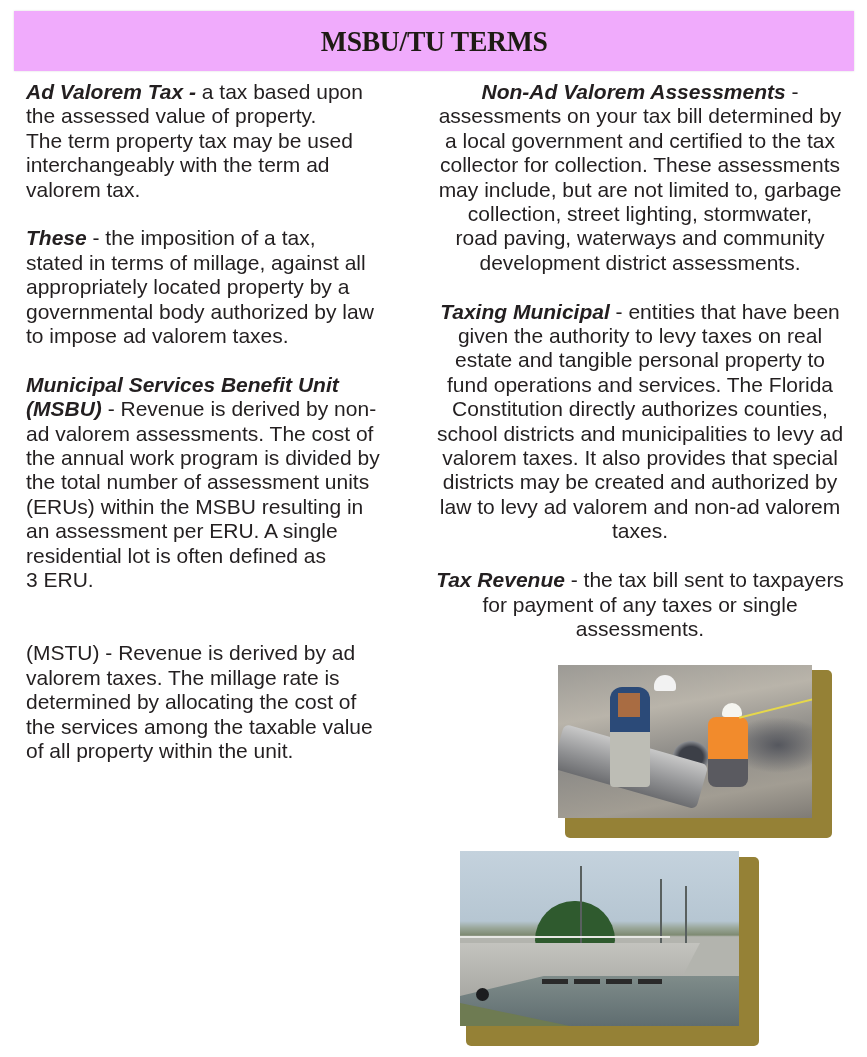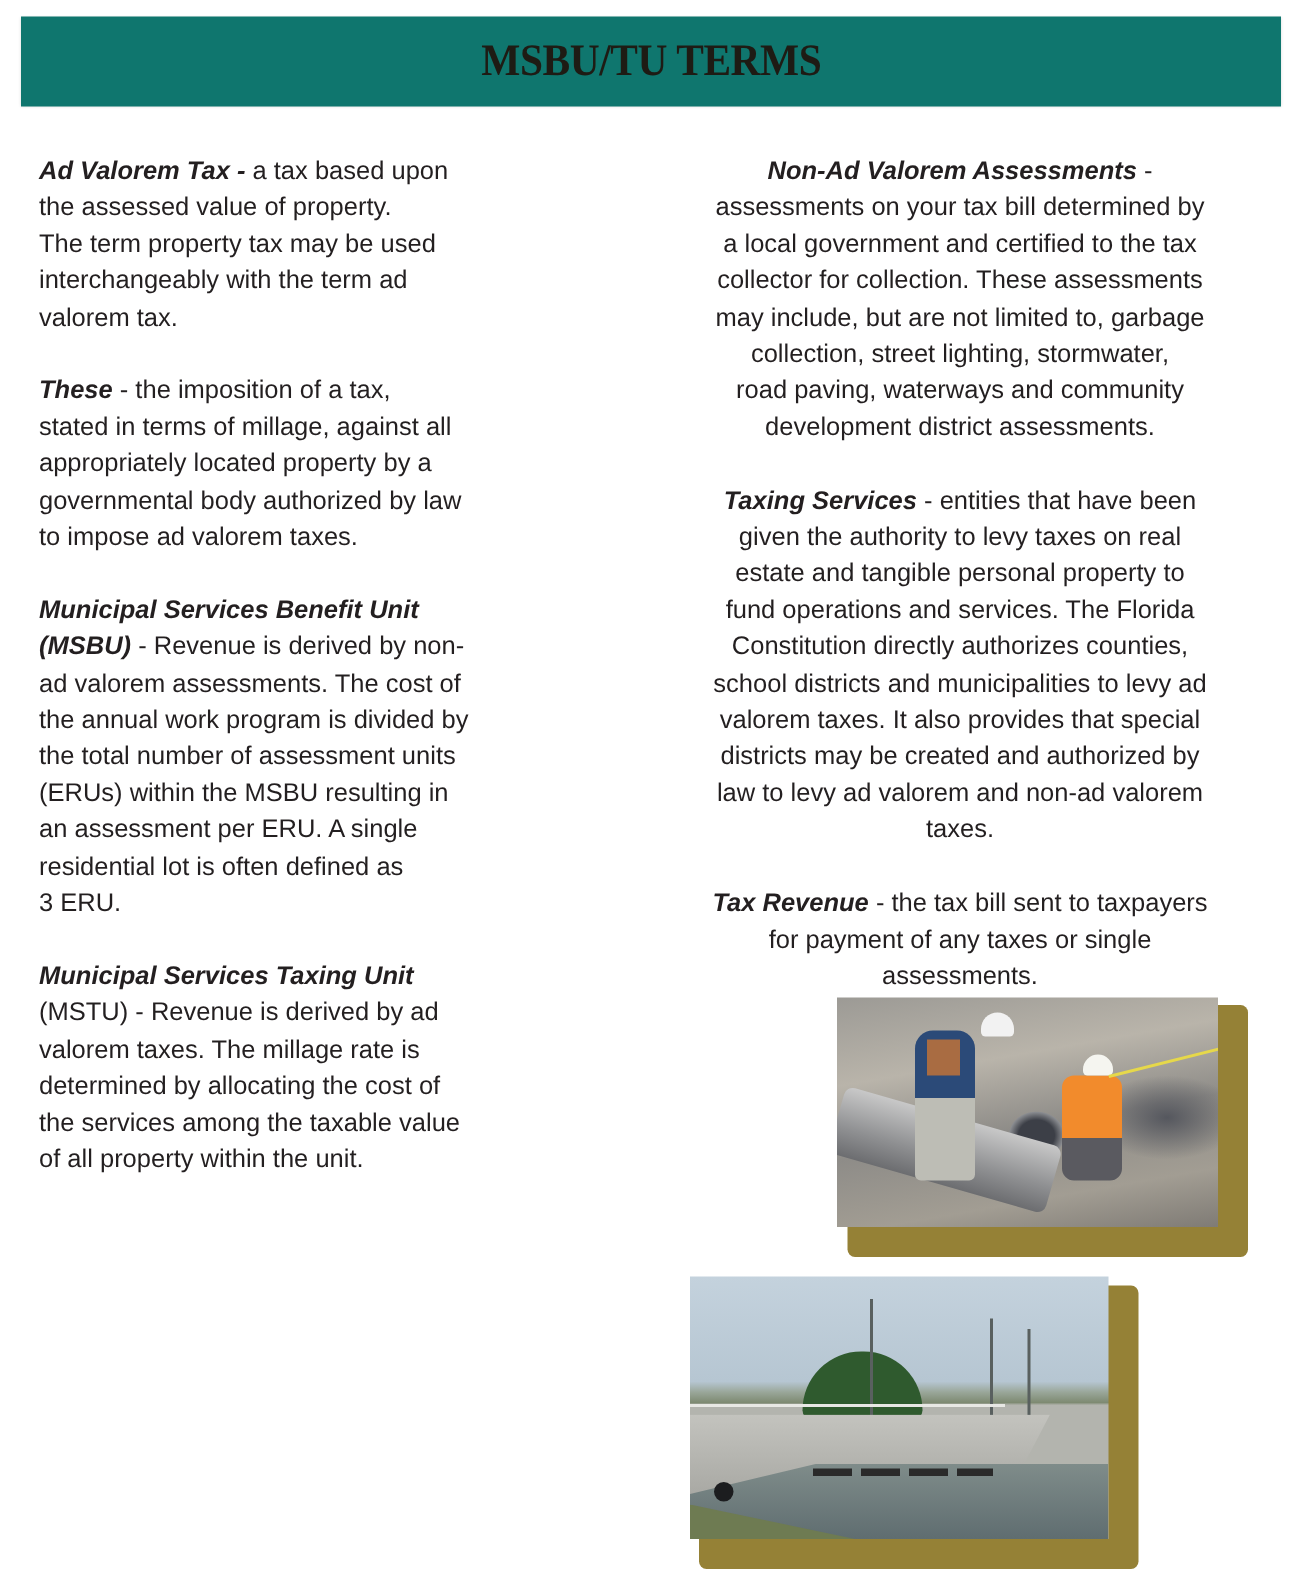--- a/index.html
+++ b/index.html
@@ -1,23 +1,23 @@
 <!DOCTYPE html>
 <html><head>
 <meta charset="utf-8">
 <style>
   html, body { margin: 0; padding: 0; background: #ffffff; }
   body { width: 867px; height: 1057px; position: relative; overflow: hidden;
          font-family: "Liberation Sans", sans-serif; color: #231f20; }
   .banner { position: absolute; left: 14px; top: 11px; width: 840px; height: 60px;
-            background: #0f766e; box-shadow: 0 0 2px rgba(0,0,0,0.15);
+            background: #f0abfc; box-shadow: 0 0 2px rgba(0,0,0,0.15);
             display: flex; align-items: center; justify-content: center; }
   .banner h1 { margin: 0; font-family: "Liberation Serif", serif; font-weight: bold;
                font-size: 30px; color: #1e1b14; letter-spacing: -0.3px; transform: scaleX(0.92); }
-  .col { position: absolute; top: 102px; font-size: 17px; line-height: 24.4px; }
+  .col { position: absolute; top: 80px; font-size: 21px; line-height: 24.4px; }
   .col.left { left: 26px; width: 380px; }
   .col.right { left: 430px; width: 420px; text-align: center; }
   .term { margin: 0 0 24.4px 0; white-space: pre-line; }
   .term b { font-weight: bold; font-style: italic; }
   .shadow { position: absolute; background: #958136; border-radius: 5px; }
   .photo { position: absolute; overflow: hidden; }
   
   .p1 { left: 558px; top: 665px; width: 254px; height: 153px;
         background:
           radial-gradient(ellipse 30px 26px at 133px 92px, #3c3f47 40%, #8a8c90 60%, transparent 62%),
@@ -70,38 +70,38 @@
 to impose ad valorem taxes.</span></p>
   <p class="term"><b>Municipal Services Benefit Unit
 (MSBU)</b><span> - Revenue is derived by non-
 ad valorem assessments.  The cost of
 the annual work program is divided by
 the total number of assessment units
 (ERUs) within the MSBU resulting in
 an assessment per ERU.  A single
 residential lot is often defined as
 3 ERU.</span></p>
-  <p class="term"><b>Municipal Services Taxing Unit</b><span>
+  <p class="term"><span>
 (MSTU) - Revenue is derived by ad
 valorem taxes.  The millage rate is
 determined by allocating the cost of
 the services among the taxable value
 of all property within the unit.</span></p>
 </div>
 
 <div class="col right">
   <p class="term"><b>Non-Ad Valorem Assessments</b><span> -
 assessments on your tax bill determined by
 a local government and certified to the tax
 collector for collection.  These assessments
 may include, but are not limited to, garbage
 collection, street lighting, stormwater,
 road paving, waterways and community
 development district assessments.</span></p>
-  <p class="term"><b>Taxing Services</b><span> - entities that have been
+  <p class="term"><b>Taxing Municipal</b><span> - entities that have been
 given the authority to levy taxes on real
 estate and tangible personal property to
 fund operations and services.  The Florida
 Constitution directly authorizes counties,
 school districts and municipalities to levy ad
 valorem taxes.  It also provides that special
 districts may be created and authorized by
 law to levy ad valorem and non-ad valorem
 taxes.</span></p>
   <p class="term"><b>Tax Revenue</b><span> - the tax bill sent to taxpayers

